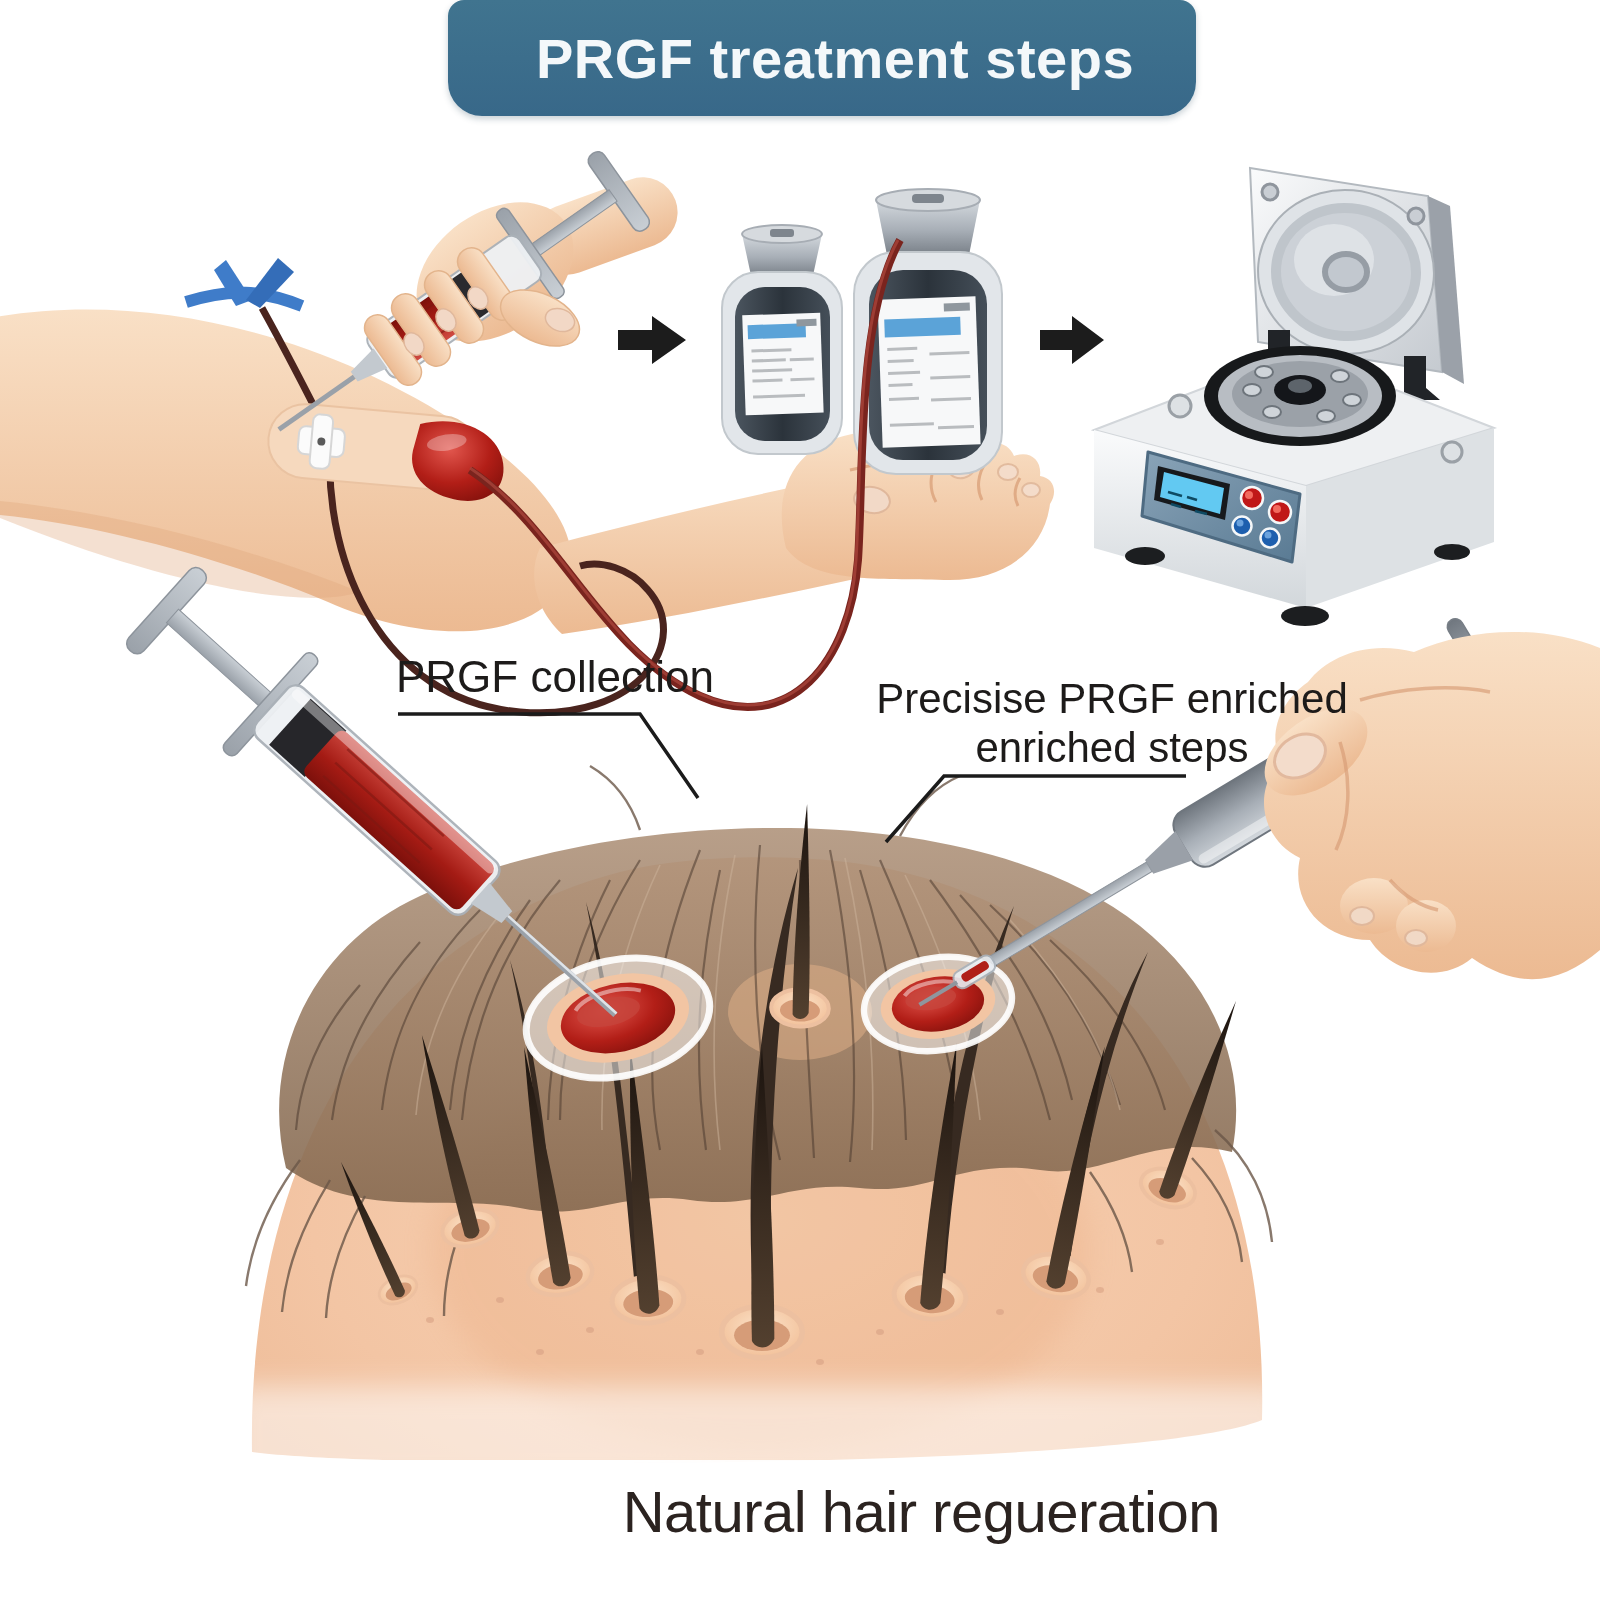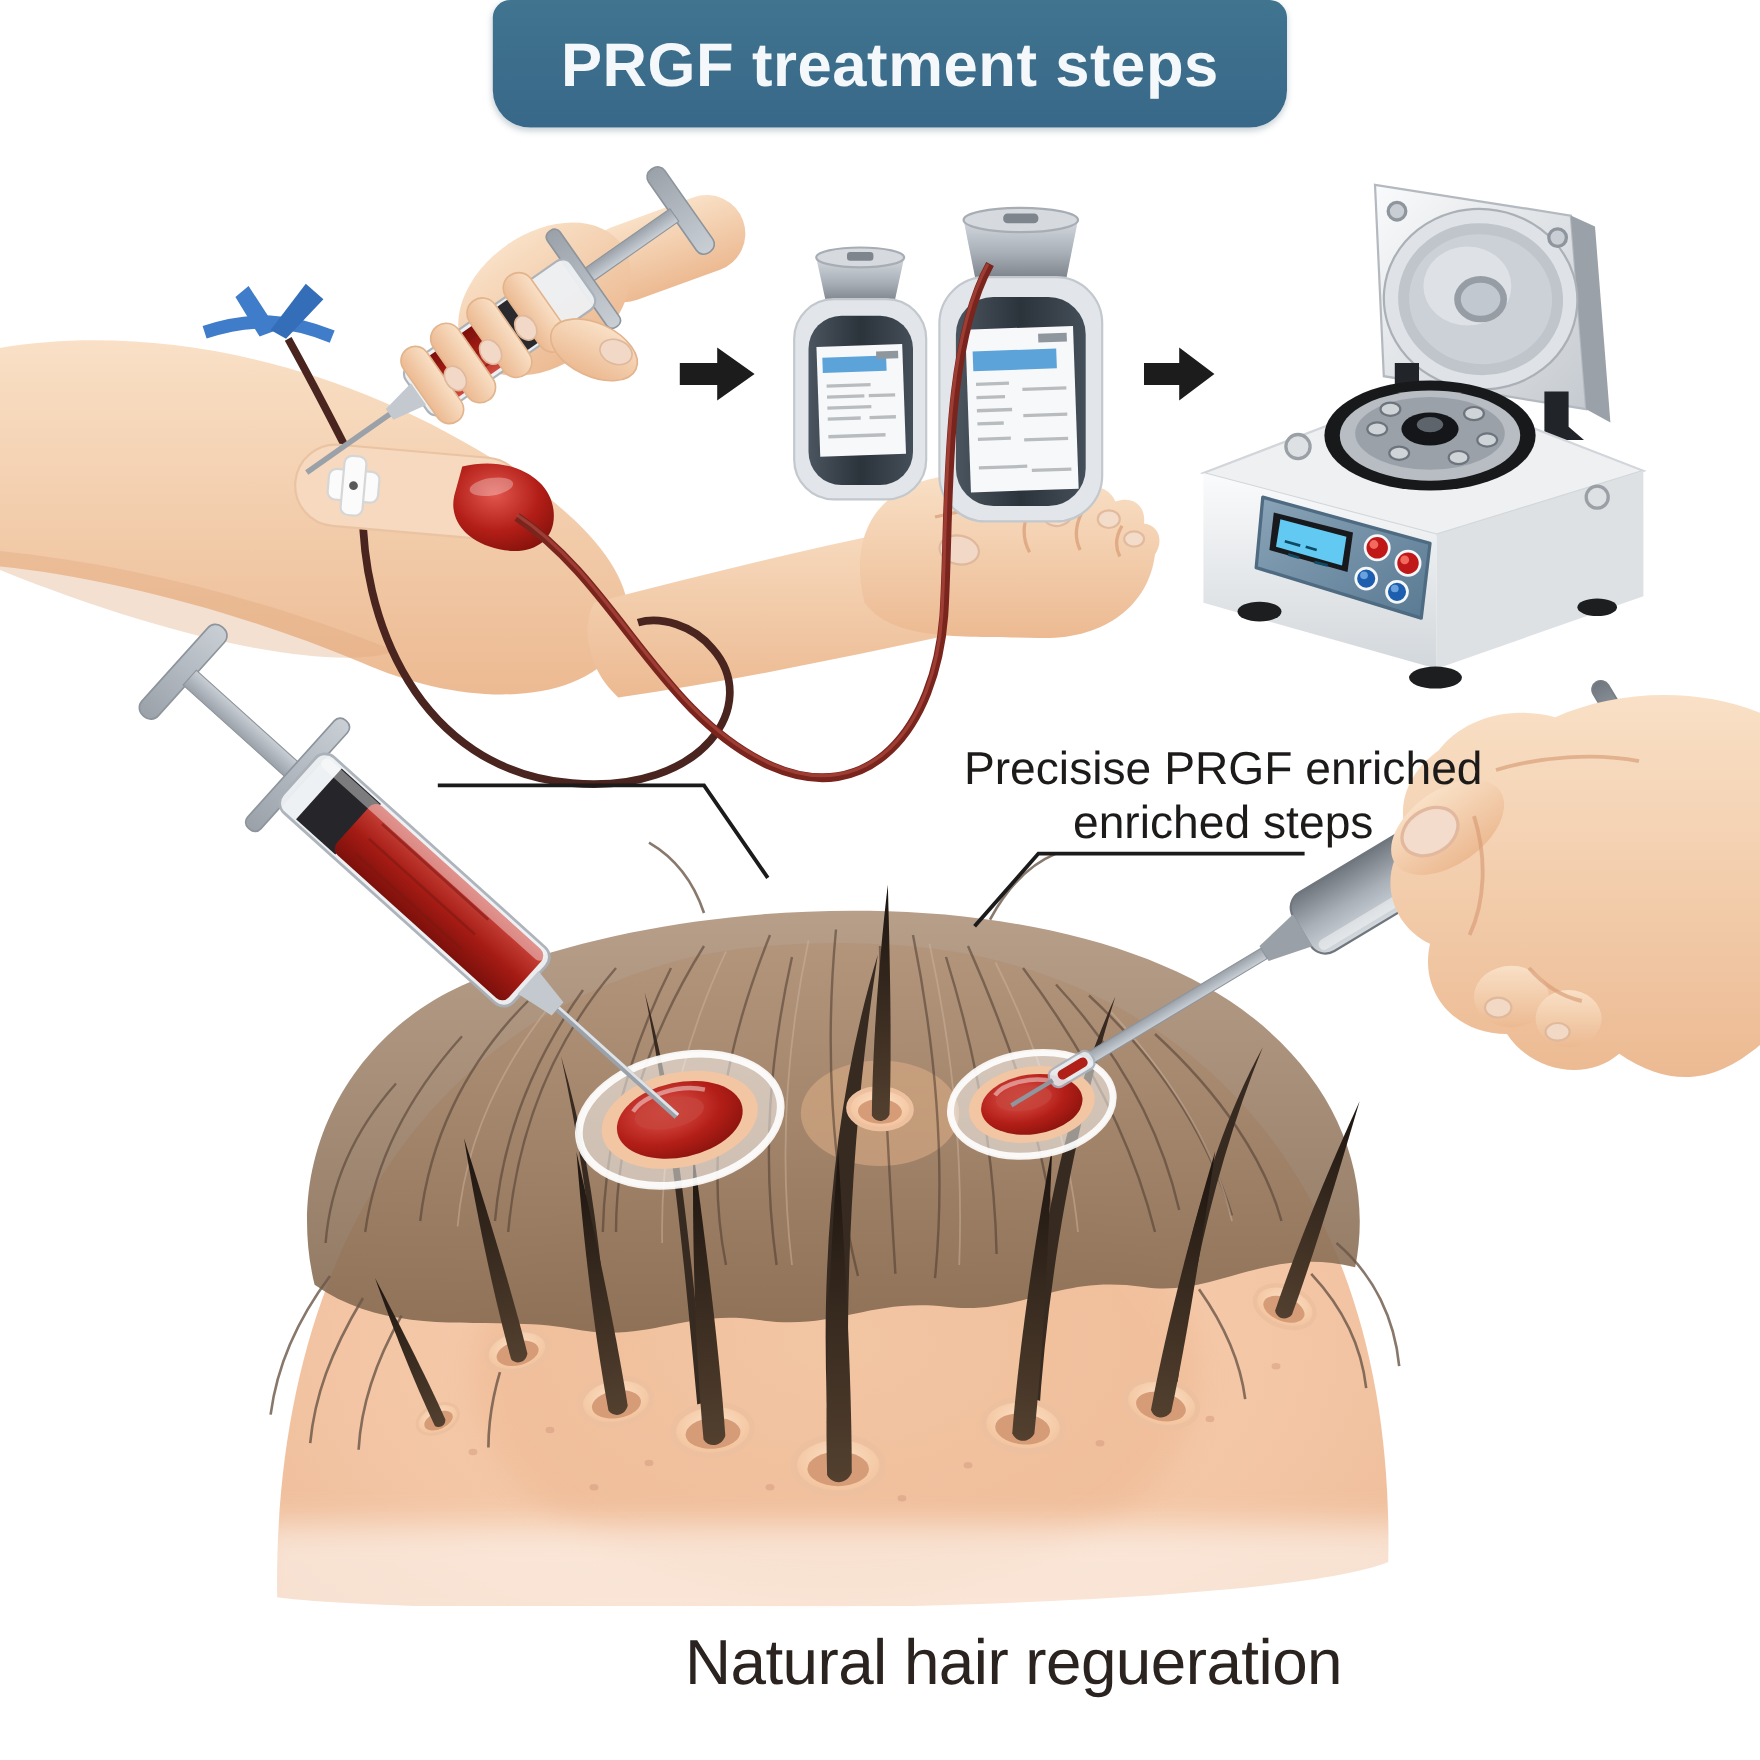--- a/index.html
+++ b/index.html
@@ -2,21 +2,21 @@
 <html><head>
 <meta charset="utf-8">
 <style>
   html,body{margin:0;padding:0;background:#fff;}
   .stage{position:relative;width:1600px;height:1600px;background:#ffffff;overflow:hidden;
          font-family:"Liberation Sans",sans-serif;}
   .stage svg{position:absolute;left:0;top:0;}
   .banner{position:absolute;left:448px;top:0;width:722px;height:116px;
           background:linear-gradient(180deg,#40748f 0%,#386889 100%);
           border-radius:16px 16px 34px 34px;display:flex;align-items:center;justify-content:center;
-          box-shadow:0 3px 6px rgba(40,70,90,.25);}
+          box-shadow:0 3px 6px rgba(40,70,90,.25);padding-left:26px;}
   .banner span{color:#f4f8fa;font-size:56px;font-weight:700;letter-spacing:.5px;}
   .callout{position:absolute;color:#1d1b1a;}
   .callout-1{left:396px;top:652px;font-size:44px;white-space:nowrap;}
   .callout-2{left:872px;top:674px;width:480px;text-align:center;font-size:42px;line-height:49px;}
   .callout-2 span{display:block;}
   .caption{position:absolute;left:400px;top:1478px;width:820px;text-align:right;
            color:#2b2320;font-size:58px;font-weight:400;letter-spacing:-0.5px;}
 </style>
 </head>
 <body>
@@ -411,20 +411,23 @@
   </g>
 
   <polyline points="398,714 640,714 698,798" fill="none" stroke="#1b1b1b" stroke-width="3.5"></polyline>
   <polyline points="1186,776 944,776 886,842" fill="none" stroke="#1b1b1b" stroke-width="3.5"></polyline>
 </svg>
 
 <div class="banner">
   <span>PRGF treatment steps</span>
 </div>
 
+<div class="callout callout-1">
+  <span>PRGF collection</span>
+</div>
 
 <div class="callout callout-2">
   <span>Precisise PRGF enriched</span>
   <span>enriched steps</span>
 </div>
 
 <div class="caption">Natural hair regueration</div>
 
 </div>
 

